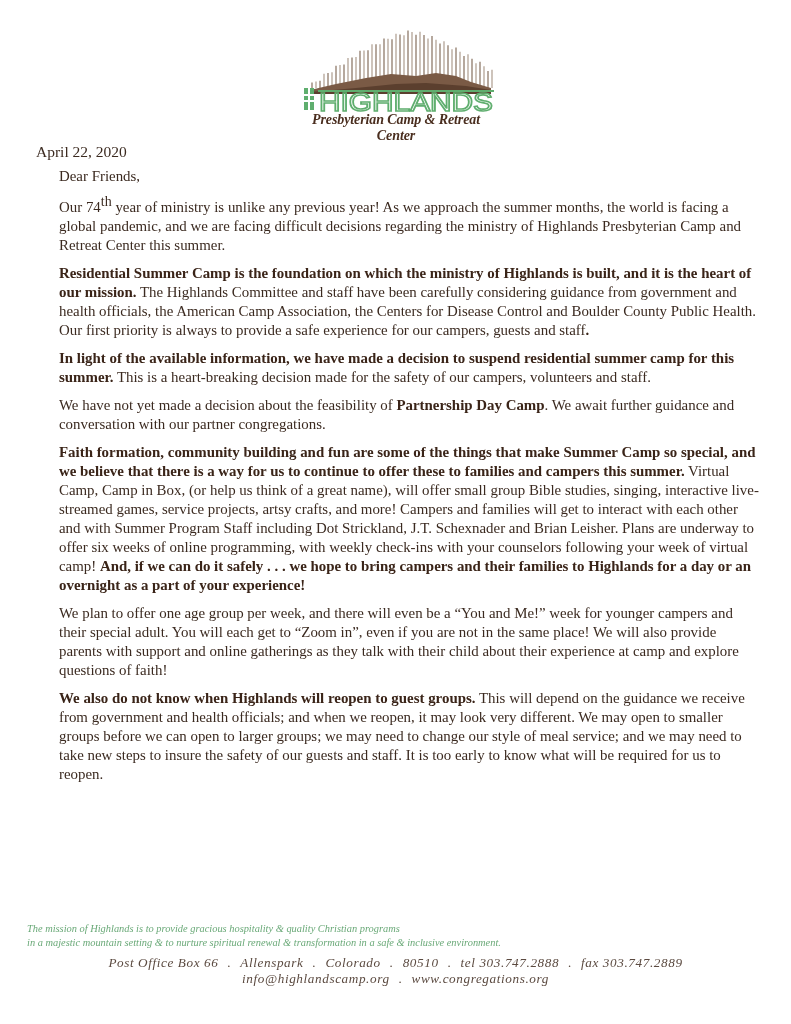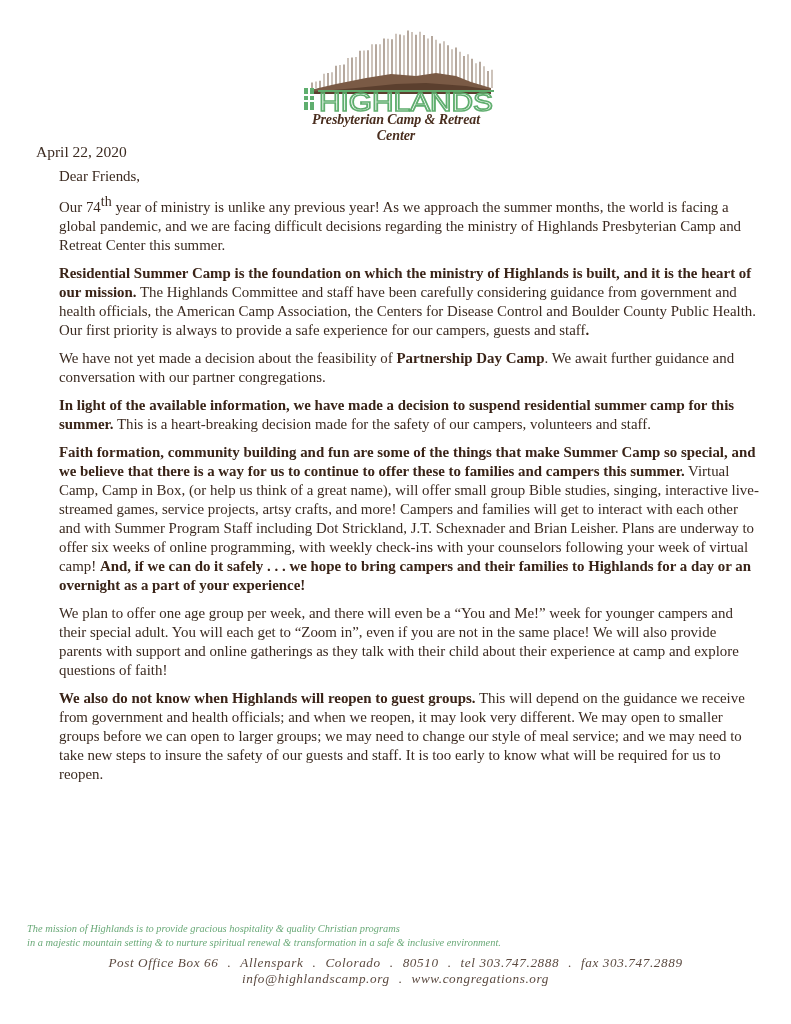--- a/index.html
+++ b/index.html
@@ -95,23 +95,23 @@
 
 <div class="date">April 22, 2020</div>
 
 <div class="body">
   <p class="salutation">Dear Friends,</p>
 
   <p><span>Our 74</span><sup>th</sup><span> year of ministry is unlike any previous year!   As we approach the summer months, the world is facing a global pandemic, and we are facing difficult decisions regarding the ministry of Highlands Presbyterian Camp and Retreat Center this summer.</span></p>
 
   <p><b>Residential Summer Camp is the foundation on which the ministry of Highlands is built, and it is the heart of our mission.</b><span> The Highlands Committee and staff have been carefully considering guidance from government and health officials, the American Camp Association, the Centers for Disease Control and Boulder County Public Health.  Our first priority is always to provide a safe experience for our campers, guests and staff</span><b>.</b></p>
 
+  <p><b>In light of the available information, we have made a decision to suspend residential summer camp for this summer.</b><span>  This is a heart-breaking decision made for the safety of our campers, volunteers and staff.</span></p>
+
   <p><span>We have not yet made a decision about the feasibility of </span><b>Partnership Day Camp</b><span>.  We await further guidance and conversation with our partner congregations.</span></p>
-
-  <p><b>In light of the available information, we have made a decision to suspend residential summer camp for this summer.</b><span>  This is a heart-breaking decision made for the safety of our campers, volunteers and staff.</span></p>
 
   <p><b>Faith formation, community building and fun are some of the things that make Summer Camp so special, and we believe that there is a way for us to continue to offer these to families and campers this summer.</b><span>  Virtual Camp, Camp in Box, (or help us think of a great name), will offer small group Bible studies, singing, interactive live-streamed games, service projects, artsy crafts, and more!  Campers and families will get to interact with each other and with Summer Program Staff including Dot Strickland, J.T. Schexnader and Brian Leisher.   Plans are underway to offer six weeks of online programming, with weekly check-ins with your counselors following your week of virtual camp!  </span><b>And, if we can do it safely . . . we hope to bring campers and their families to Highlands for a day or an overnight as a part of your experience!</b></p>
 
   <p><span>We plan to offer one age group per week, and there will even be a “You and Me!” week for younger campers and their special adult.  You will each get to “Zoom in”, even if you are not in the same place!  We will also provide parents with support and online gatherings as they talk with their child about their experience at camp and explore questions of faith!</span></p>
 
   <p><b>We also do not know when Highlands will reopen to guest groups.</b><span>  This will depend on the guidance we receive from government and health officials; and when we reopen, it may look very different.  We may open to smaller groups before we can open to larger groups; we may need to change our style of meal service; and we may need to take new steps to insure the safety of our guests and staff.  It is too early to know what will be required for us to reopen.</span></p>
 
 </div>
 
 <div class="mission">

